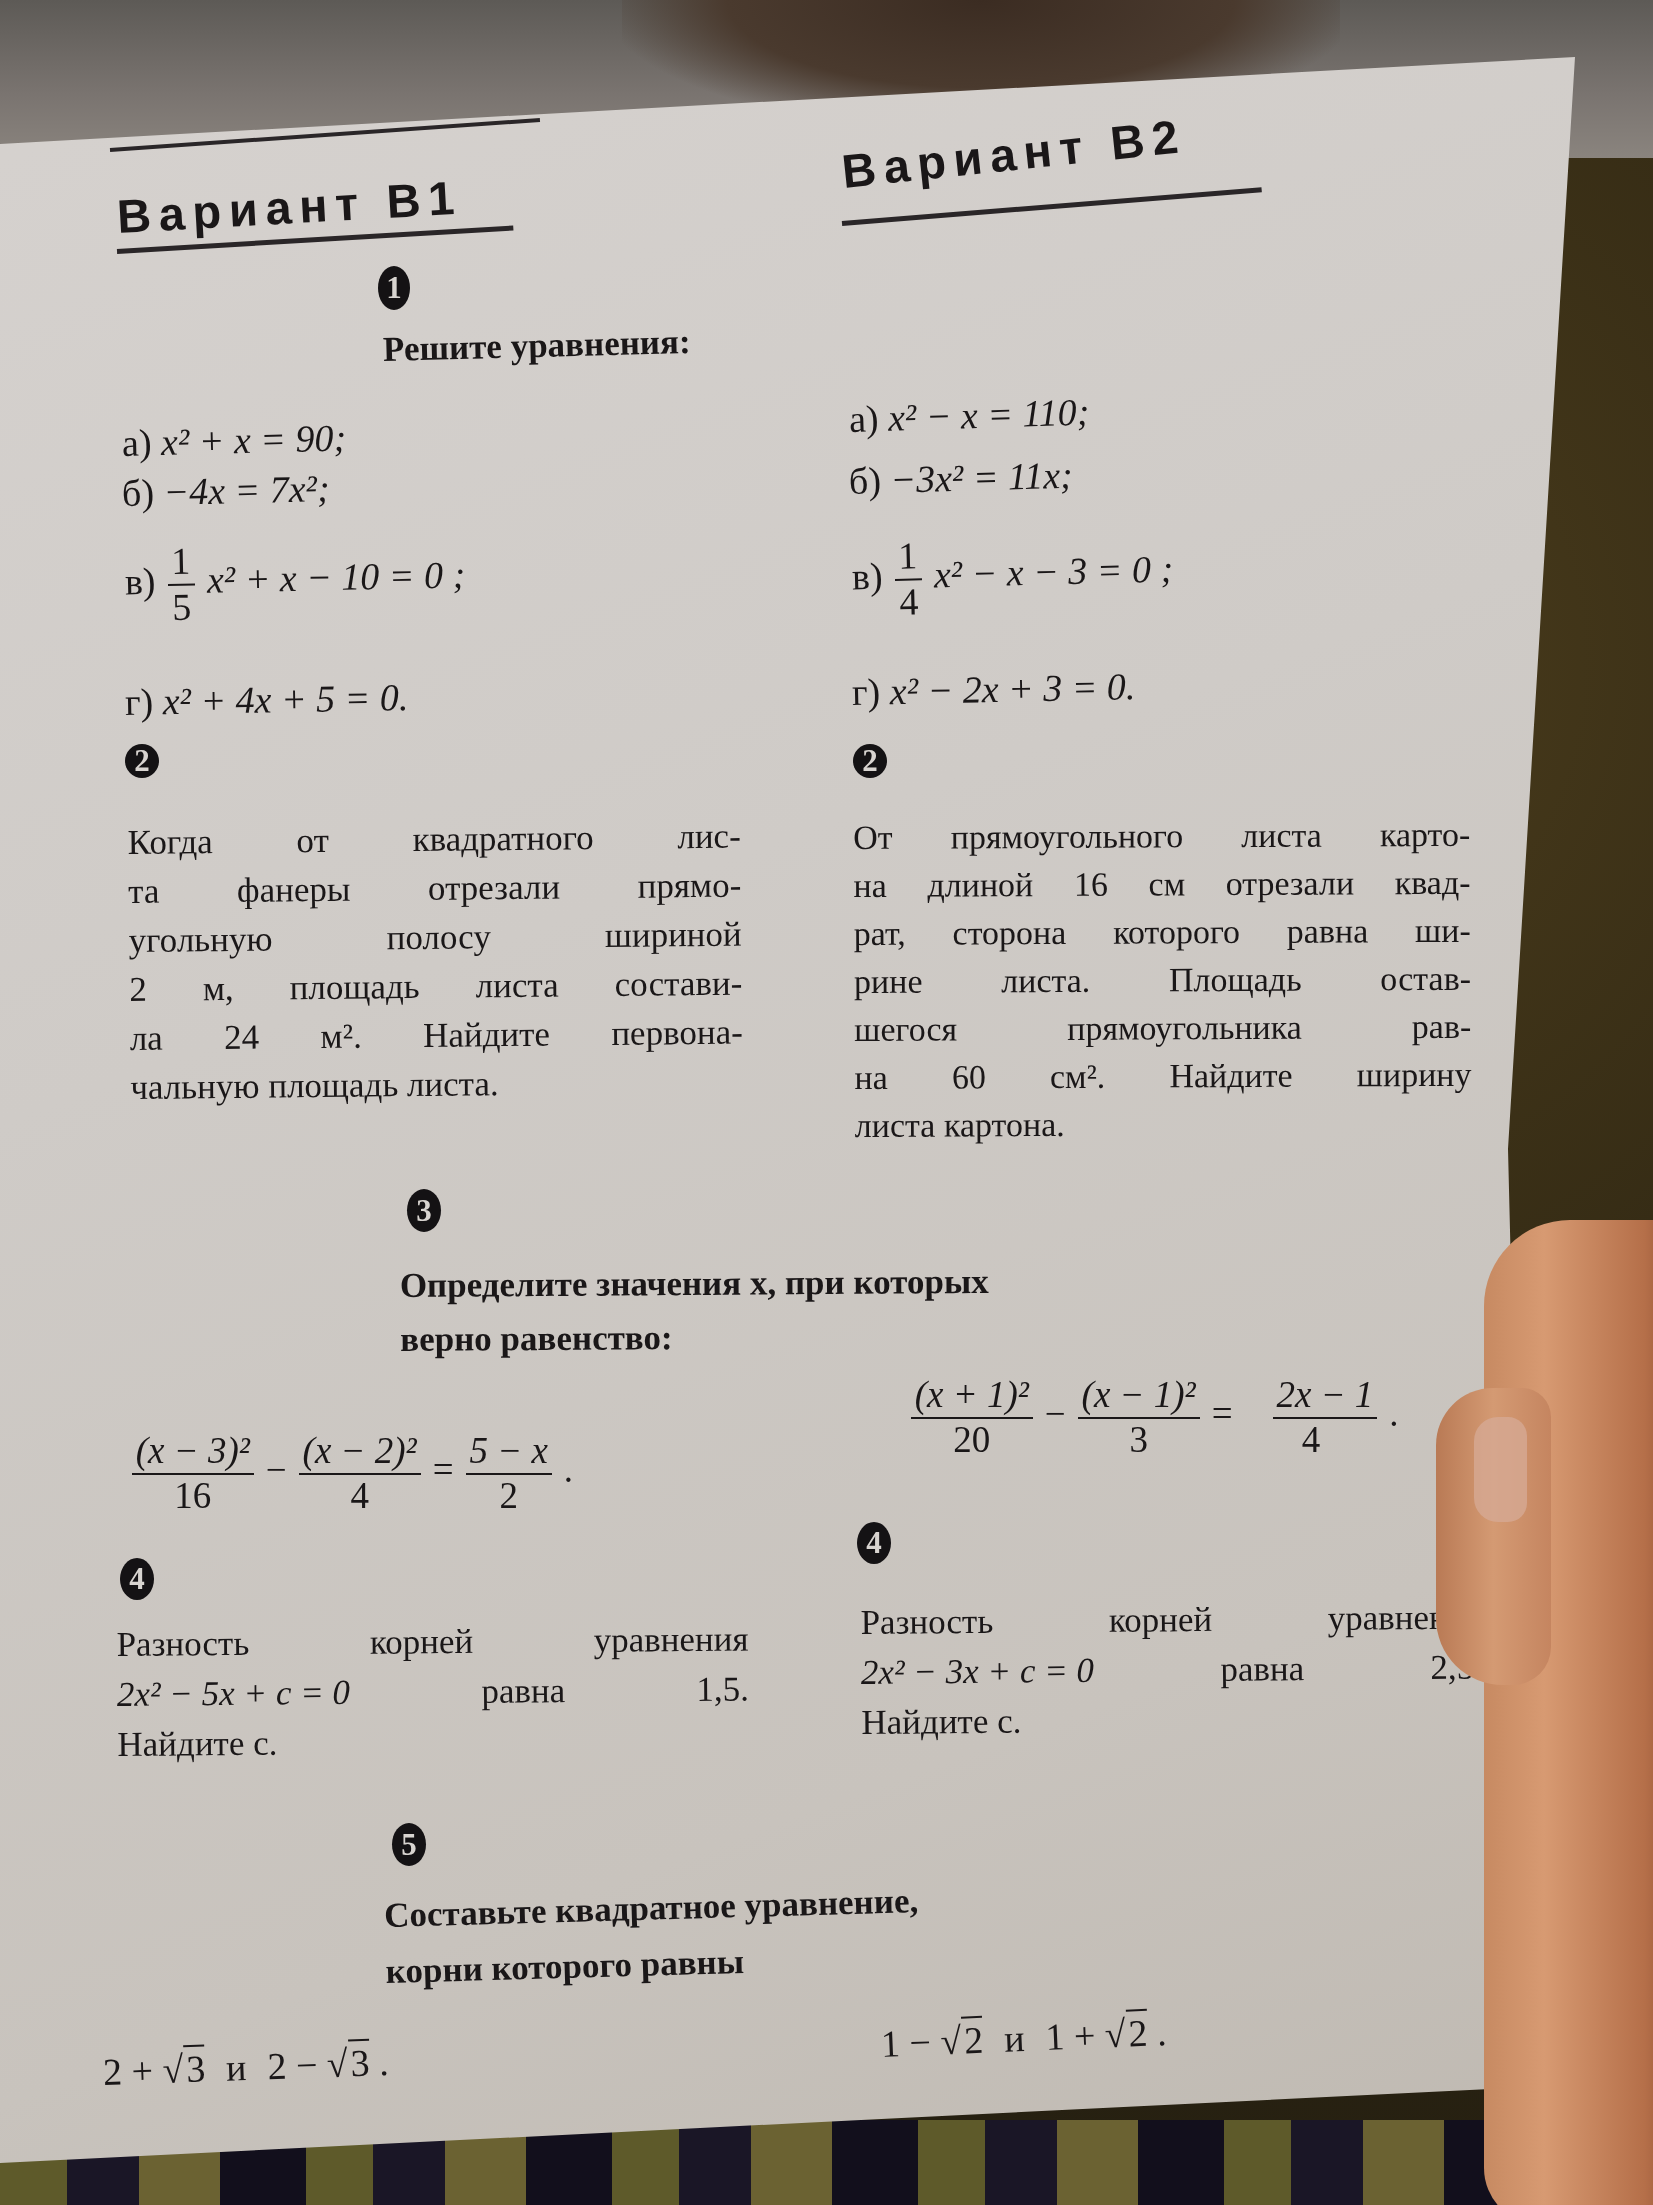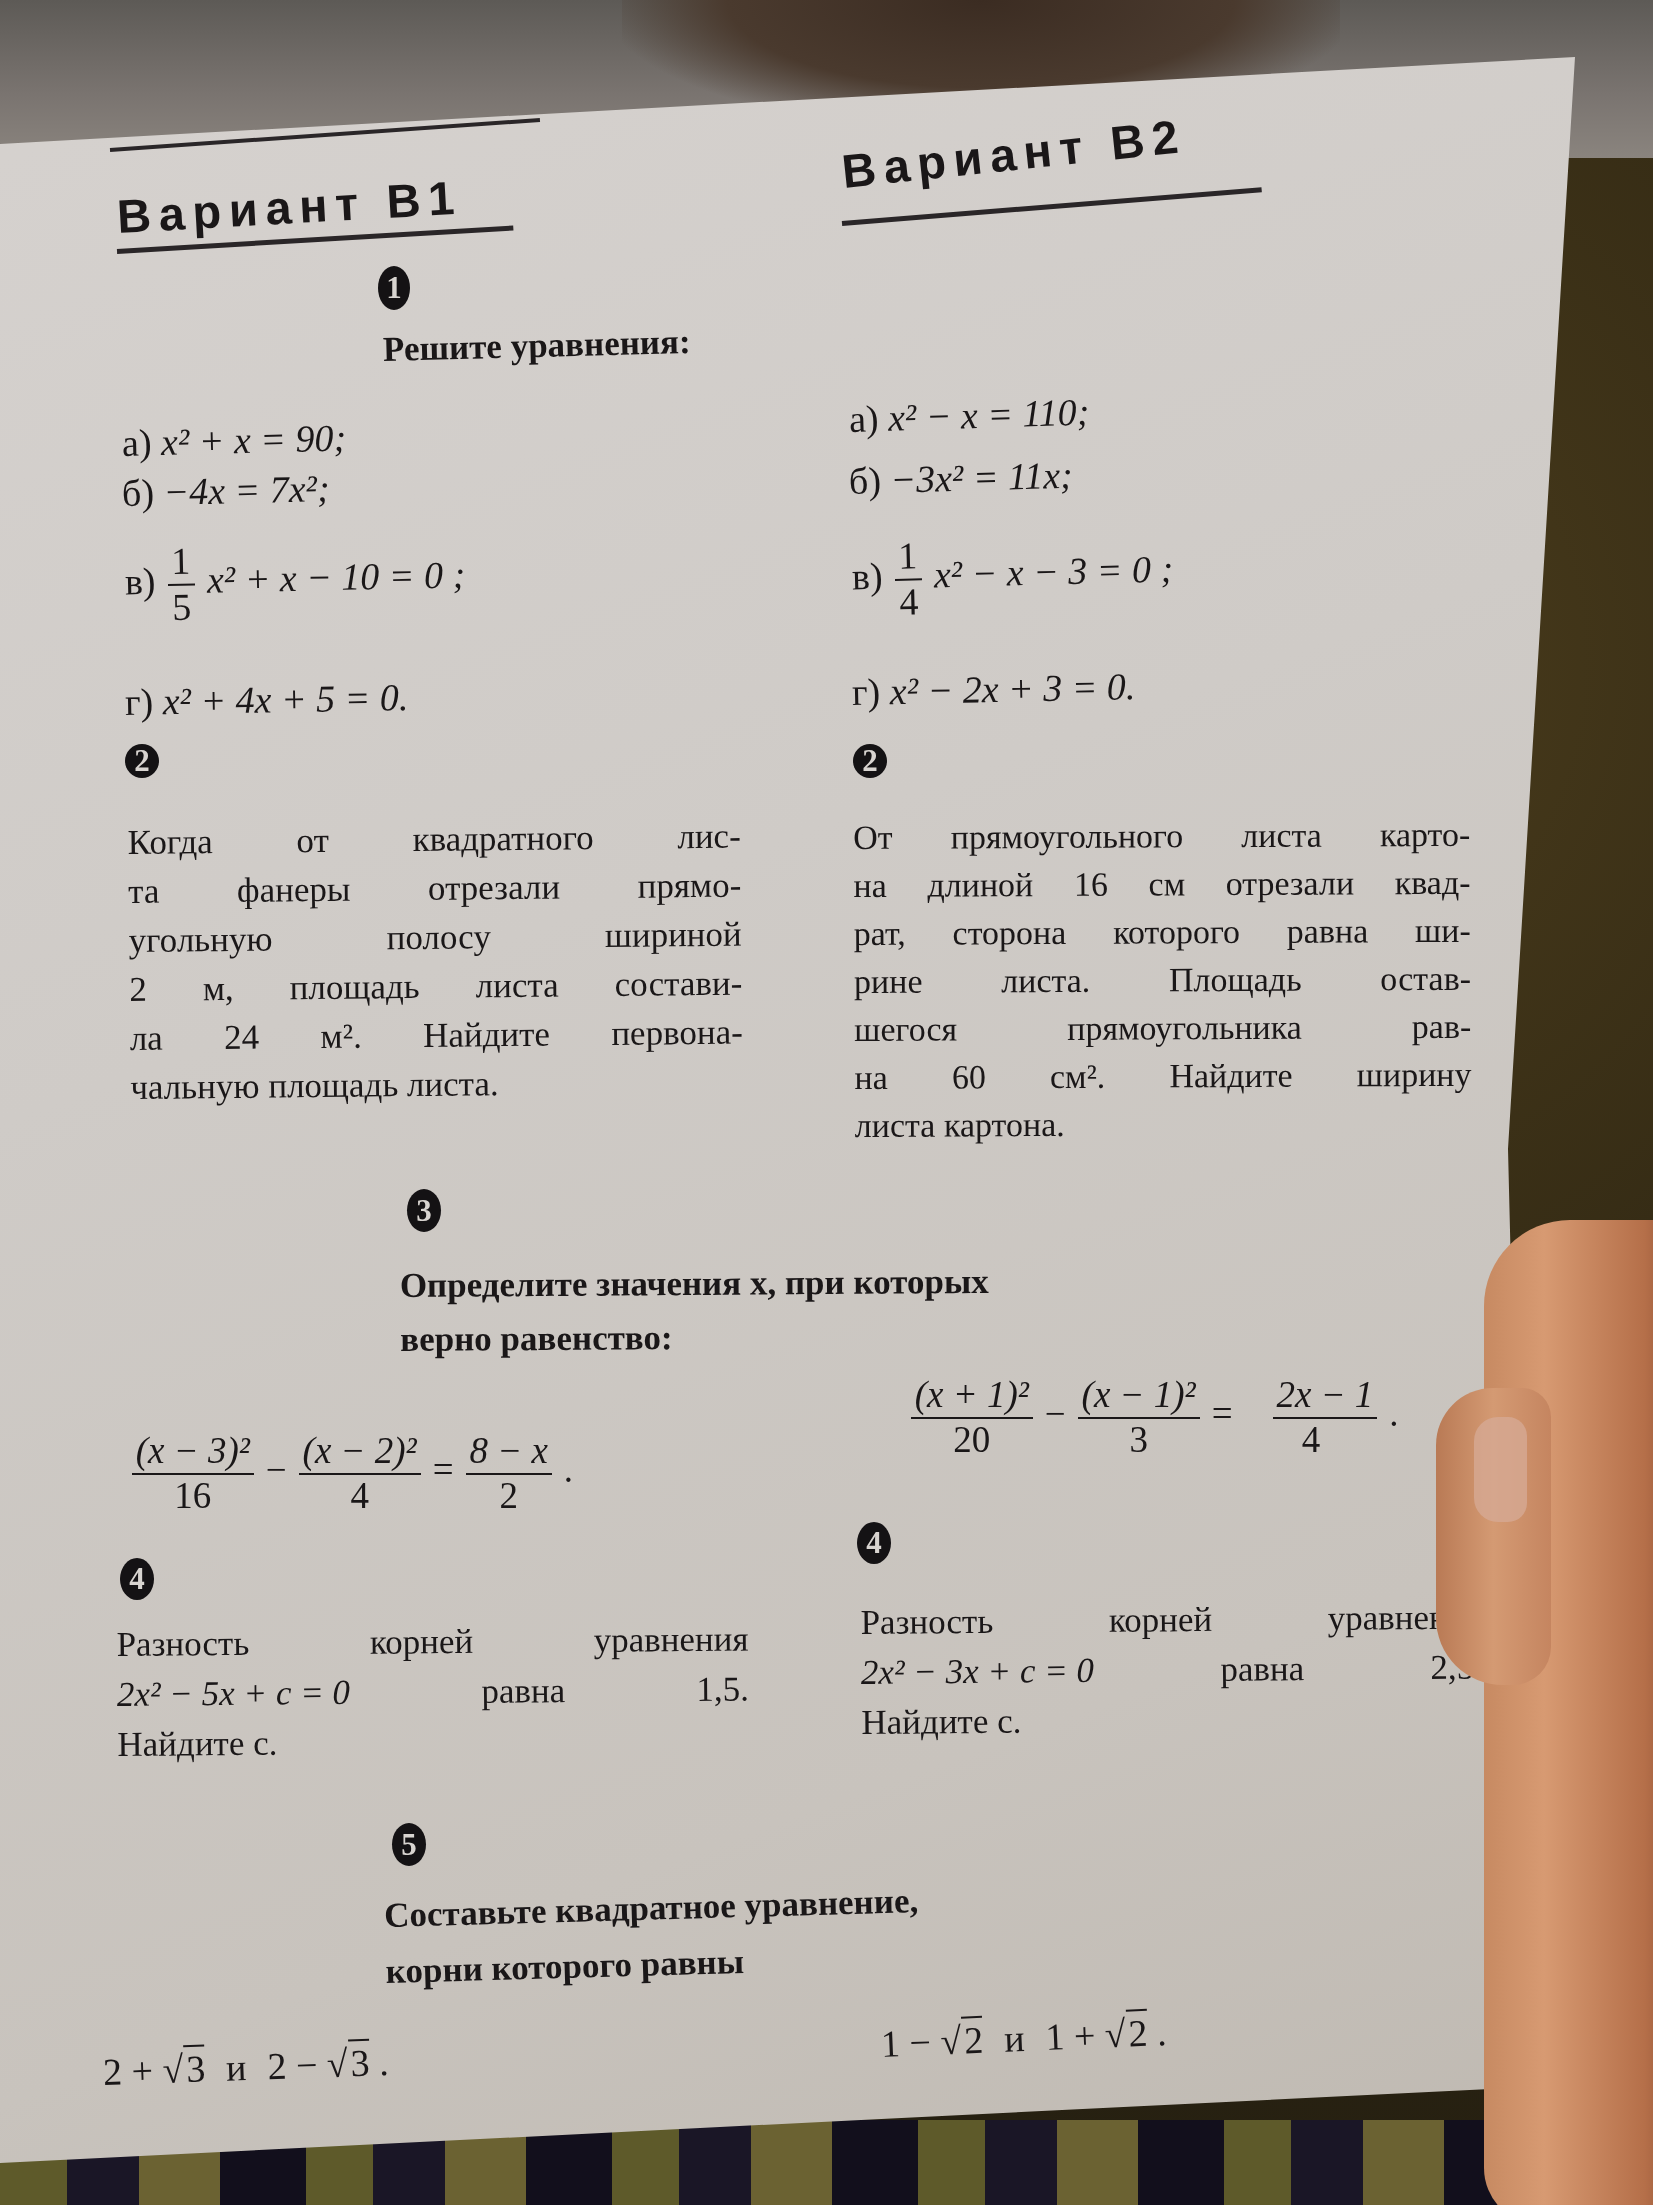--- a/index.html
+++ b/index.html
@@ -107,21 +107,21 @@
     <span class="n" style="font-style:italic;">(x − 3)²</span>
     <span class="d">16</span>
   </span>
   <span>−</span>
   <span class="frac">
     <span class="n" style="font-style:italic;">(x − 2)²</span>
     <span class="d">4</span>
   </span>
   <span>=</span>
   <span class="frac">
-    <span class="n" style="font-style:italic;">8 − x</span>
+    <span class="n" style="font-style:italic;">5 − x</span>
     <span class="d">2</span>
   </span>
   <span>.</span>
 </div>
 
 <div class="num-badge" style="left:120px; top:1558px; width:34px; height:42px;">4</div>
 <div class="para" style="left:117px; top:1620px; width:632px; line-height:50px; transform:rotate(-0.5deg);">
   <span class="ln">Разность корней уравнения</span>
   <span class="ln" style="display:flex; justify-content:space-between; text-align-last:auto;">
     <i>2x² − 5x + c = 0</i>

